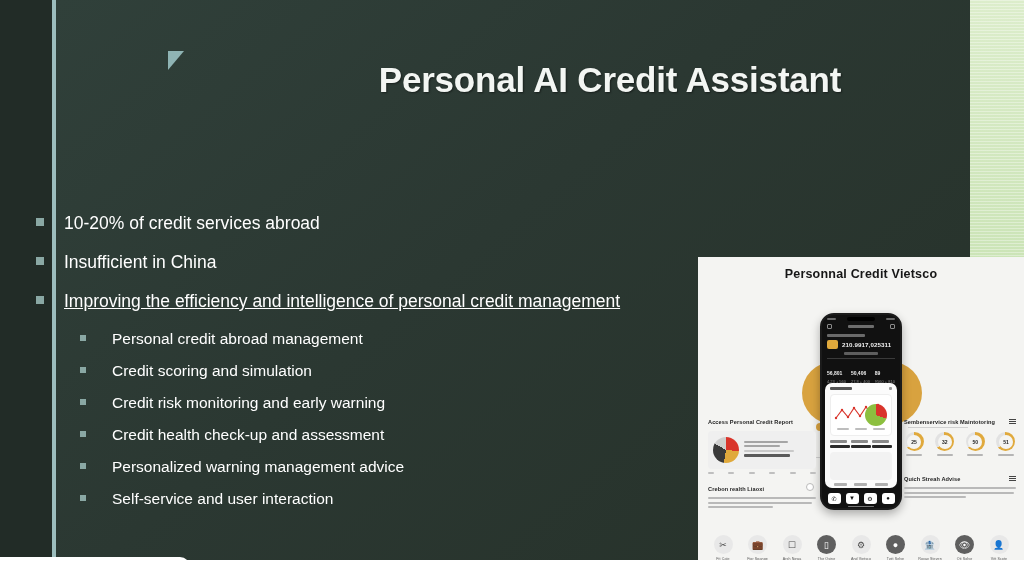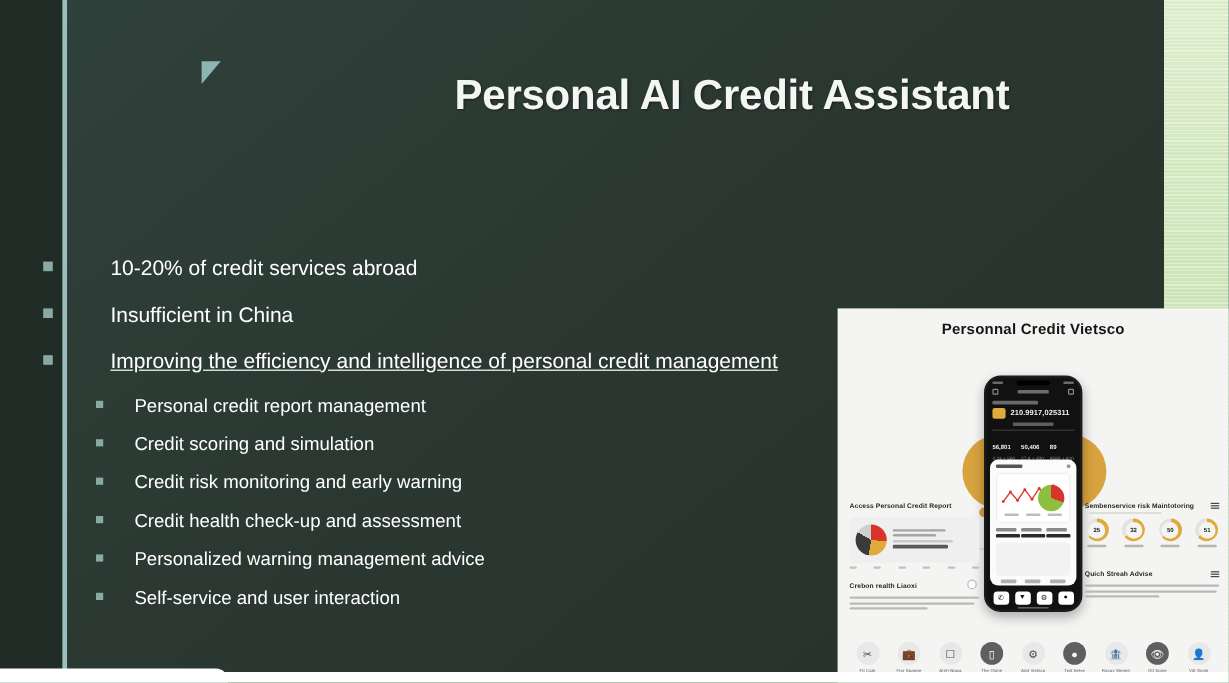--- a/index.html
+++ b/index.html
@@ -72,21 +72,20 @@
     font-weight: bold;
     letter-spacing: -0.2px;
     text-shadow: 1px 1px 2px rgba(0,0,0,.45);
   }
 
   
   .bullets { position: absolute; left: 36px; top: 212px; width: 680px; }
   .b1 {
     display: flex; align-items: baseline;
     margin-bottom: 17px;
-    gap: 28px;
   }
   .b1 .marker {
     width: 8px; height: 8px;
     background: #8aa8a4;
     margin-right: 20px;
     flex: 0 0 auto;
     position: relative; top: -3px;
   }
   .b1 .txt { color: #ffffff; font-size: 17.5px; line-height: 22px; }
   .b1.wide .txt { font-size: 17.5px; text-decoration: underline; }
@@ -270,21 +269,21 @@
     </div>
 
     <div class="b1 wide">
       <span class="marker"></span>
       <span class="txt">Improving the efficiency and intelligence of personal credit management</span>
     </div>
 
     <div class="sub">
       <div class="b2">
         <span class="marker"></span>
-        <span class="txt">Personal credit report management</span>
+        <span class="txt">Personal credit abroad management</span>
       </div>
       <div class="b2">
         <span class="marker"></span>
         <span class="txt">Credit scoring and simulation</span>
       </div>
       <div class="b2">
         <span class="marker"></span>
         <span class="txt">Credit risk monitoring and early warning</span>
       </div>
       <div class="b2">

